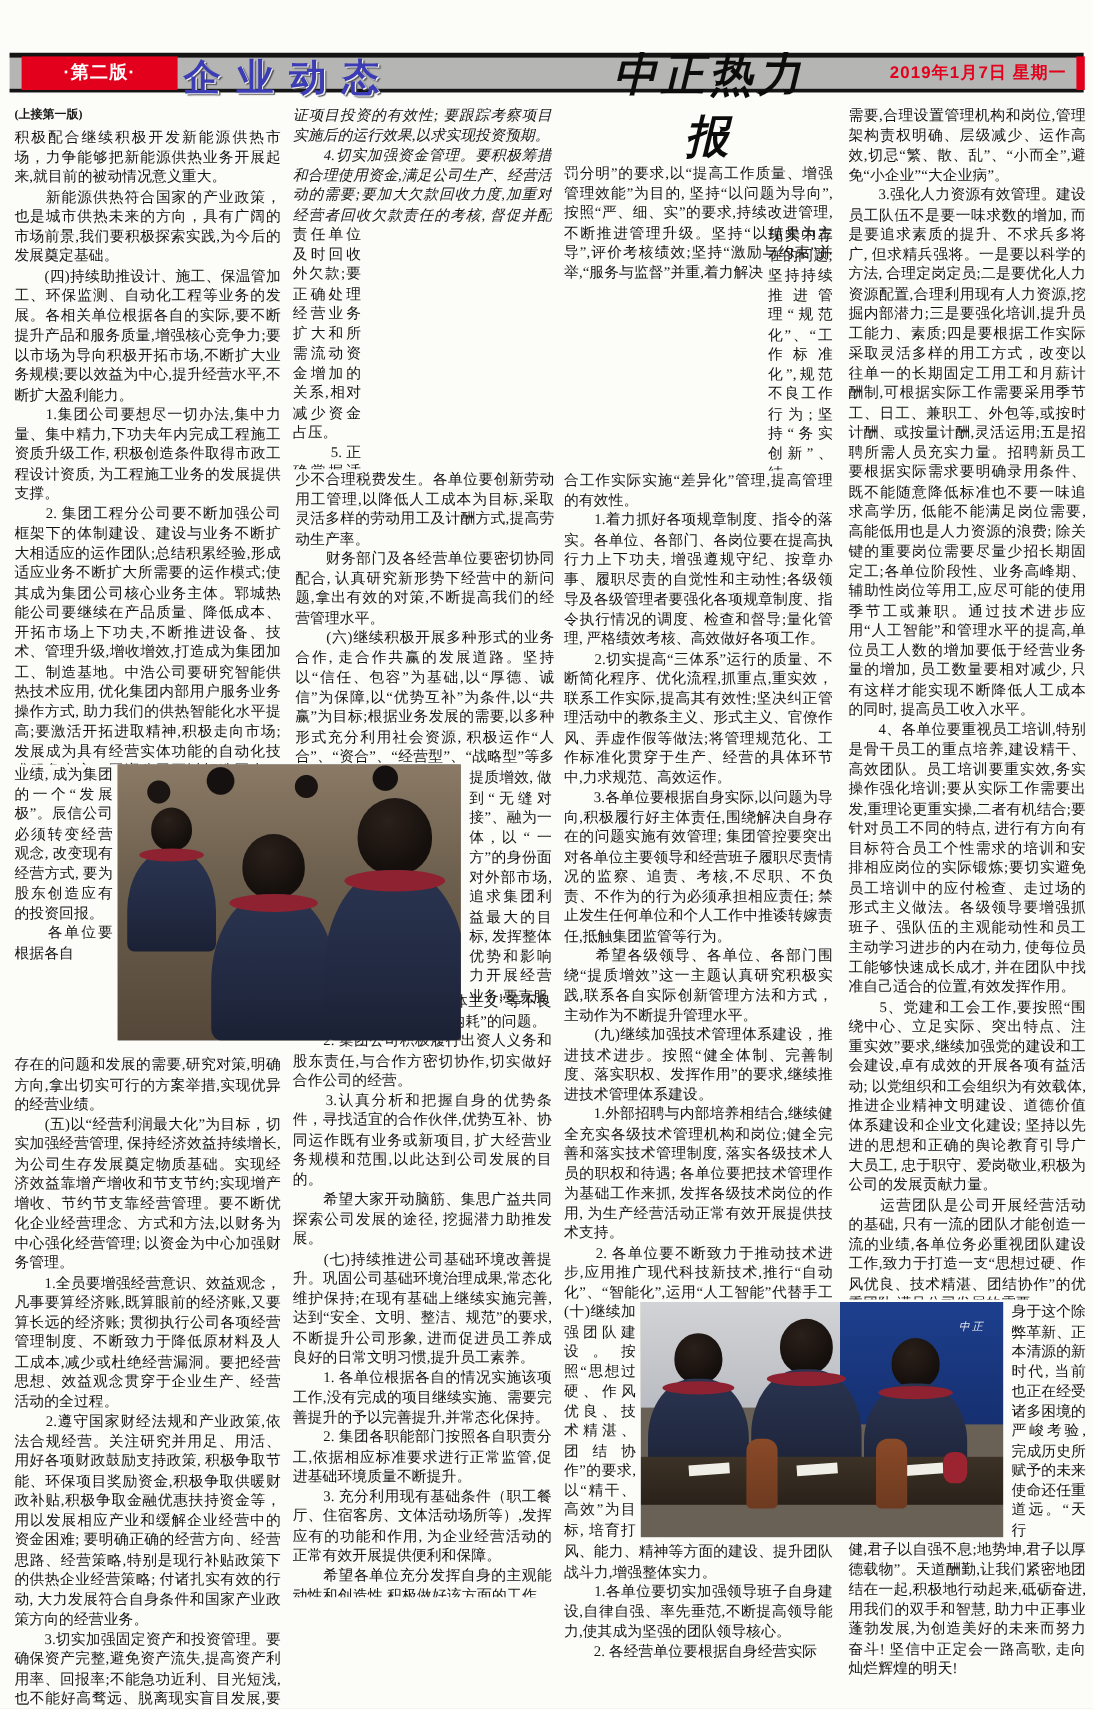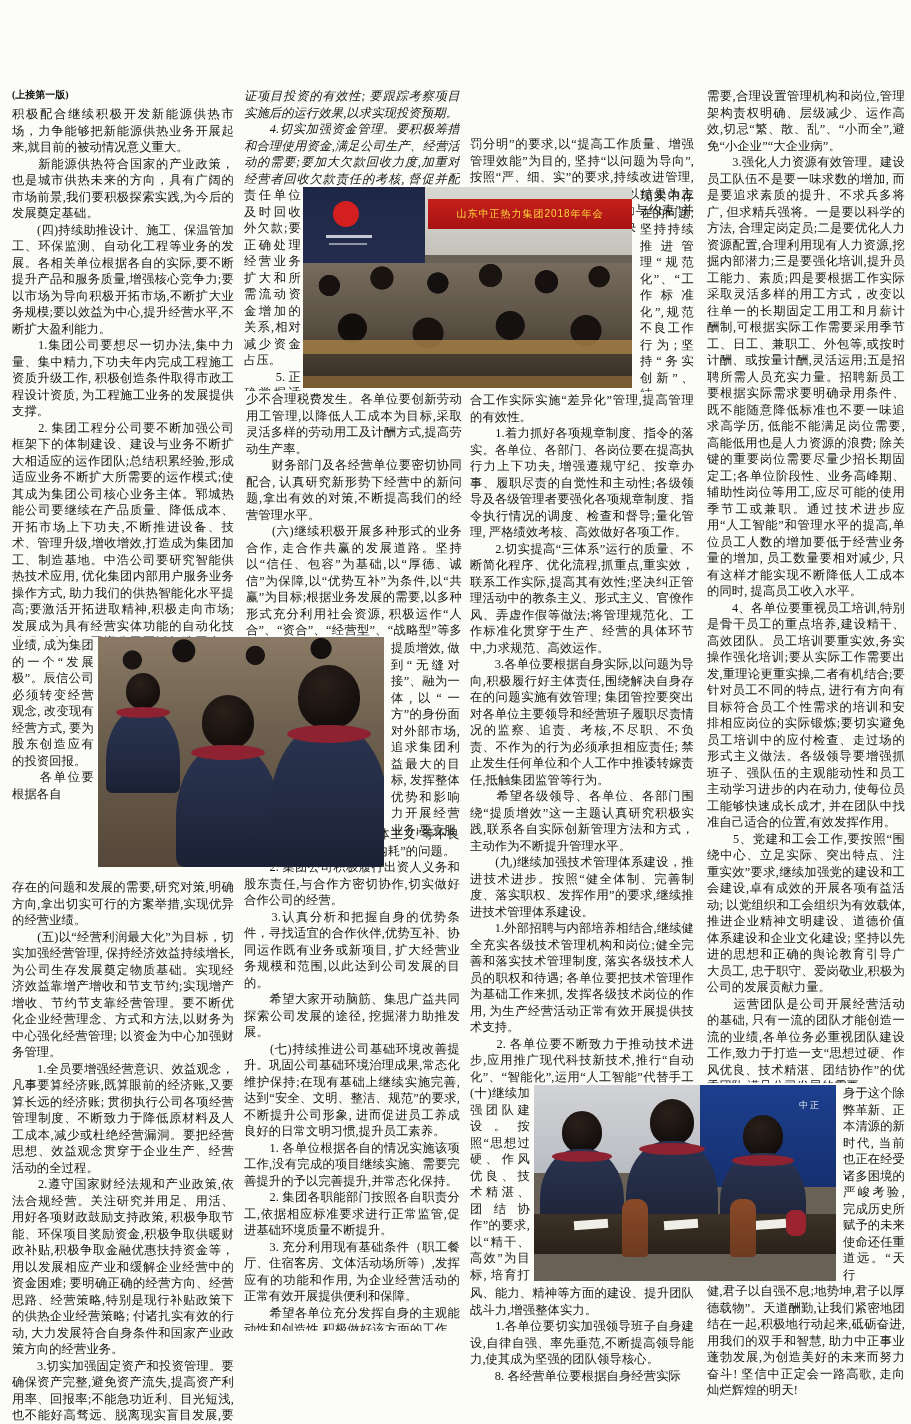--- a/index.html
+++ b/index.html
@@ -81,32 +81,39 @@
   .p2-bg{left:0;top:0;width:100%;height:100%;
      background:radial-gradient(circle 10px at 12% 10%,#1a1512 92%,transparent),
        radial-gradient(circle 12px at 30% 6%,#151110 92%,transparent),
        radial-gradient(circle 10px at 55% 8%,#191412 92%,transparent),
        radial-gradient(circle 11px at 78% 5%,#141010 92%,transparent),
        linear-gradient(180deg,#8a7a66 0%,#6e604e 40%,#55483a 100%);}
   
   .p3-wallL{left:0;top:0;width:55%;height:45%;background:linear-gradient(180deg,#d2d3d6,#b9bcc2);}
   .p3-wallR{left:55%;top:0;width:45%;height:52%;background:linear-gradient(180deg,#1d3f8e,#163070);}
   .p3-sign{right:5%;top:7%;color:rgba(255,255,255,.9);font-size:9px;letter-spacing:2px;
-      font-family:"Liberation Sans",sans-serif;}
+      font-family:"Liberation Sans",sans-serif;font-style:italic;}
   .p3-desk{left:0;top:66%;width:100%;height:20%;background:linear-gradient(180deg,#3c3226,#2a211a);}
   .p3-paper{top:69%;width:34px;height:9px;background:#efefe8;transform:rotate(-4deg);}
   .p3-chair{top:58%;width:26px;height:58px;border-radius:10px 10px 4px 4px;
       background:linear-gradient(180deg,#8a4a28,#6d3a20);}
   .p3-pad{top:64%;width:20px;height:26px;border-radius:8px;background:#9c2430;}
 </style>
 </head>
 <body>
 
 <div class="page">
 
+  <div class="band">
+    <div class="page-badge">·第二版·</div>
+    <div class="section-title">企业动态</div>
+    <div class="paper-name">中正热力报</div>
+    <div class="issue-date">2019年1月7日 星期一</div>
+    <div class="band-end"></div>
+  </div>
 
   <div class="continued">(上接第一版)</div>
 
   <div class="seg" id="a1">积极配合继续积极开发新能源供热市场，力争能够把新能源供热业务开展起来,就目前的被动情况意义重大。
 　　新能源供热符合国家的产业政策，也是城市供热未来的方向，具有广阔的市场前景,我们要积极探索实践,为今后的发展奠定基础。
 　　(四)持续助推设计、施工、保温管加工、环保监测、自动化工程等业务的发展。各相关单位根据各自的实际,要不断提升产品和服务质量,增强核心竞争力;要以市场为导向积极开拓市场,不断扩大业务规模;要以效益为中心,提升经营水平,不断扩大盈利能力。
 　　1.集团公司要想尽一切办法,集中力量、集中精力,下功夫年内完成工程施工资质升级工作, 积极创造条件取得市政工程设计资质, 为工程施工业务的发展提供支撑。
 　　2. 集团工程分公司要不断加强公司框架下的体制建设、建设与业务不断扩大相适应的运作团队;总结积累经验,形成适应业务不断扩大所需要的运作模式;使其成为集团公司核心业务主体。郓城热能公司要继续在产品质量、降低成本、开拓市场上下功夫,不断推进设备、技术、管理升级,增收增效,打造成为集团加工、制造基地。中浩公司要研究智能供热技术应用, 优化集团内部用户服务业务操作方式, 助力我们的供热智能化水平提高;要激活开拓进取精神,积极走向市场; 发展成为具有经营实体功能的自动化技术服务中心。国润公司要以打造国内一流检测机构为目标, 推进环保产业集团建设进程, 扎实开展检测业务和环保咨询、治理业务,创造良好的经营</div>
   <div class="seg" id="a2">业绩, 成为集团的一个“发展极”。辰信公司必须转变经营观念, 改变现有经营方式, 要为股东创造应有的投资回报。
 　　各单位要根据各自</div>
@@ -142,45 +149,34 @@
 　　1.着力抓好各项规章制度、指令的落实。各单位、各部门、各岗位要在提高执行力上下功夫, 增强遵规守纪、按章办事、履职尽责的自觉性和主动性;各级领导及各级管理者要强化各项规章制度、指令执行情况的调度、检查和督导;量化管理, 严格绩效考核、高效做好各项工作。
 　　2.切实提高“三体系”运行的质量、不断简化程序、优化流程,抓重点,重实效，联系工作实际,提高其有效性;坚决纠正管理活动中的教条主义、形式主义、官僚作风、弄虚作假等做法;将管理规范化、工作标准化贯穿于生产、经营的具体环节中,力求规范、高效运作。
 　　3.各单位要根据自身实际,以问题为导向,积极履行好主体责任,围绕解决自身存在的问题实施有效管理; 集团管控要突出对各单位主要领导和经营班子履职尽责情况的监察、追责、考核,不尽职、不负责、不作为的行为必须承担相应责任; 禁止发生任何单位和个人工作中推诿转嫁责任,抵触集团监管等行为。
 　　希望各级领导、各单位、各部门围绕“提质增效”这一主题认真研究积极实践,联系各自实际创新管理方法和方式，主动作为不断提升管理水平。
 　　(九)继续加强技术管理体系建设，推进技术进步。按照“健全体制、完善制度、落实职权、发挥作用”的要求,继续推进技术管理体系建设。
 　　1.外部招聘与内部培养相结合,继续健全充实各级技术管理机构和岗位;健全完善和落实技术管理制度, 落实各级技术人员的职权和待遇; 各单位要把技术管理作为基础工作来抓, 发挥各级技术岗位的作用, 为生产经营活动正常有效开展提供技术支持。
 　　2. 各单位要不断致力于推动技术进步,应用推广现代科技新技术,推行“自动化”、“智能化”,运用“人工智能”代替手工操作, 降低劳动强度和人工成本，“提质增效”和提高劳动生产率。</div>
   <div class="seg" id="c4">(十)继续加强团队建设。按照“思想过硬、作风优良、技术精湛、团结协作”的要求, 以“精干、高效”为目标, 培育打造企业团队; 注重加强团队管理机制建设和员工思想、作</div>
   <div class="seg" id="c5">风、能力、精神等方面的建设、提升团队战斗力,增强整体实力。
 　　1.各单位要切实加强领导班子自身建设,自律自强、率先垂范,不断提高领导能力,使其成为坚强的团队领导核心。
-　　8. 各经营单位要根据自身经营实际</div>
+　　2. 各经营单位要根据自身经营实际</div>
 
   <div class="seg" id="d1">需要,合理设置管理机构和岗位,管理架构责权明确、层级减少、运作高效,切忌“繁、散、乱”、“小而全”,避免“小企业”“大企业病”。
 　　3.强化人力资源有效管理。建设员工队伍不是要一味求数的增加, 而是要追求素质的提升、不求兵多将广, 但求精兵强将。一是要以科学的方法, 合理定岗定员;二是要优化人力资源配置,合理利用现有人力资源,挖掘内部潜力;三是要强化培训,提升员工能力、素质;四是要根据工作实际采取灵活多样的用工方式，改变以往单一的长期固定工用工和月薪计酬制,可根据实际工作需要采用季节工、日工、兼职工、外包等,或按时计酬、或按量计酬,灵活运用;五是招聘所需人员充实力量。招聘新员工要根据实际需求要明确录用条件、既不能随意降低标准也不要一味追求高学历, 低能不能满足岗位需要, 高能低用也是人力资源的浪费; 除关键的重要岗位需要尽量少招长期固定工;各单位阶段性、业务高峰期、辅助性岗位等用工,应尽可能的使用季节工或兼职。通过技术进步应用“人工智能”和管理水平的提高,单位员工人数的增加要低于经营业务量的增加, 员工数量要相对减少, 只有这样才能实现不断降低人工成本的同时, 提高员工收入水平。
 　　4、各单位要重视员工培训,特别是骨干员工的重点培养,建设精干、高效团队。员工培训要重实效,务实操作强化培训;要从实际工作需要出发,重理论更重实操,二者有机结合;要针对员工不同的特点, 进行有方向有目标符合员工个性需求的培训和安排相应岗位的实际锻炼;要切实避免员工培训中的应付检查、走过场的形式主义做法。各级领导要增强抓班子、强队伍的主观能动性和员工主动学习进步的内在动力, 使每位员工能够快速成长成才, 并在团队中找准自己适合的位置,有效发挥作用。
 　　5、党建和工会工作,要按照“围绕中心、立足实际、突出特点、注重实效”要求,继续加强党的建设和工会建设,卓有成效的开展各项有益活动; 以党组织和工会组织为有效载体, 推进企业精神文明建设、道德价值体系建设和企业文化建设; 坚持以先进的思想和正确的舆论教育引导广大员工, 忠于职守、爱岗敬业,积极为公司的发展贡献力量。
 　　运营团队是公司开展经营活动的基础, 只有一流的团队才能创造一流的业绩,各单位务必重视团队建设工作,致力于打造一支“思想过硬、作风优良、技术精湛、团结协作”的优秀团队,满足公司发展的需要。
 　　以上所涉及的各项工作且不局限于以上工作,由蒋总负责统筹安排调度、集团各位领导依职责分工负责, 组织相关单位、部门认真研究论证,拿出具体落实方案、措施、确保把各项工作做好、做到位。
 
 　　同志们:
 　　中正人历经坎坷、困苦一路走来,置</div>
   <div class="seg" id="d3">健,君子以自强不息;地势坤,君子以厚德载物”。天道酬勤,让我们紧密地团结在一起,积极地行动起来,砥砺奋进,用我们的双手和智慧, 助力中正事业蓬勃发展,为创造美好的未来而努力奋斗! 坚信中正定会一路高歌, 走向灿烂辉煌的明天!</div>
   <div class="seg" id="d2">身于这个除弊革新、正本清源的新时代, 当前也正在经受诸多困境的严峻考验,完成历史所赋予的未来使命还任重道远。“天行</div>
 
-  <div class="photo" id="photo1">
-    <div class="p1-ceiling"></div>
-    <div class="p1-wall"></div>
-    <div class="p1-logo"></div>
-    <div class="p1-logotxt"></div>
-    <div class="p1-logotxt2"></div>
-    <div class="p1-banner">山东中正热力集团2018年年会</div>
-    <div class="p1-crowd"></div>
-    <div class="p1-desk"></div>
-    <div class="p1-desk2"></div>
-  </div>
 
   <div class="photo" id="photo2">
     <div class="p2-bg"></div>
     <div class="person" style="left:8px;top:36px;width:74px;height:120px;">
       <div class="head" style="width:34px;height:36px;"></div>
       <div class="body" style="height:84px;"></div>
       <div class="collar" style="top:34px;"></div>
     </div>
     <div class="person" style="left:78px;top:58px;width:104px;height:172px;">
       <div class="head" style="width:52px;height:54px;"></div>

